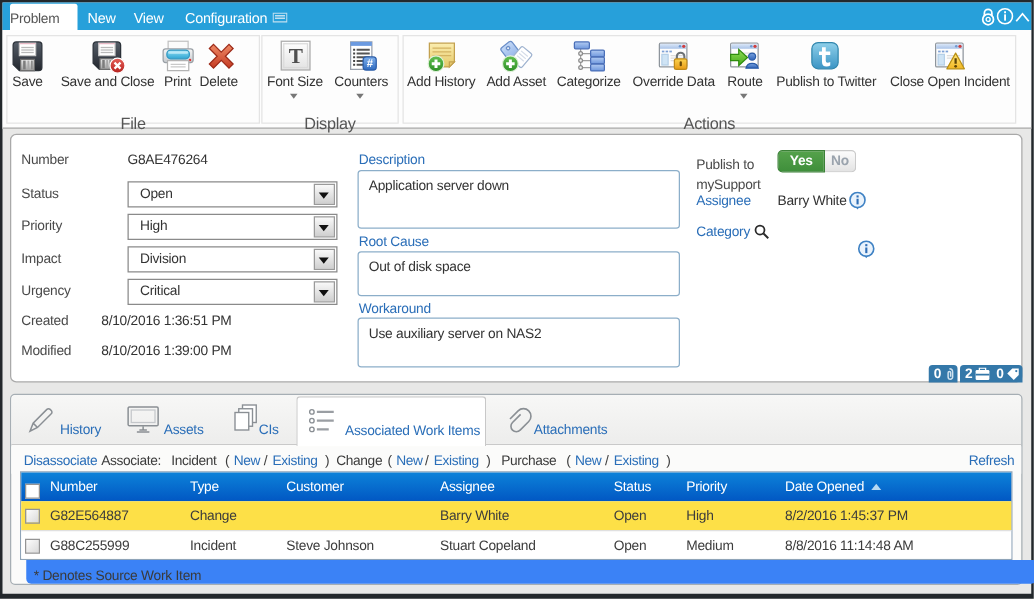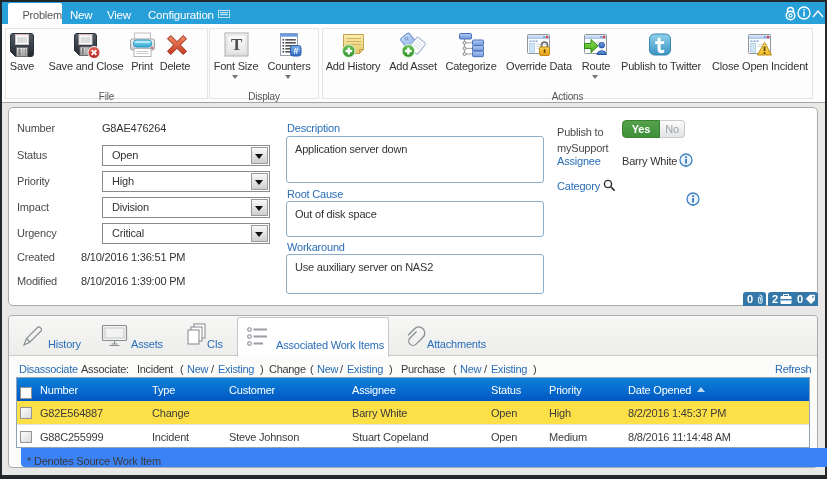--- a/index.html
+++ b/index.html
@@ -1,39 +1,39 @@
 <!DOCTYPE html>
 <html><head><meta charset="utf-8"><style>
 *{margin:0;padding:0;box-sizing:border-box}
 html,body{width:827px;height:479px;overflow:hidden}
 body{font-family:"Liberation Sans",sans-serif;font-size:11px;color:#333;letter-spacing:-0.2px}
 #page{position:absolute;left:0;top:0;width:827px;height:479px;background:#23282c}
 #inner{position:absolute;left:2px;top:2px;width:823px;height:473px;background:#e8e8e7}
 #topbar{position:absolute;left:0;top:0;width:823px;height:22px;background:#27a0da}
 .ttab{position:absolute;top:7px;color:#fff;font-size:11.5px}
 #probtab{position:absolute;left:6px;top:1px;width:54px;height:21px;background:#fff;border-radius:2px 2px 0 0}
-#probtab span{display:block;text-align:right;margin-top:6px;color:#555}
+#probtab span{display:block;text-align:left;margin-top:6px;color:#555}
 #ribbon{position:absolute;left:0;top:22px;width:823px;height:79px;background:#fdfdfd;border-bottom:1px solid #a5a5a5}
 .grp{position:absolute;top:4px;height:71px;border:1px solid #e4e4e4}
-.glabel{position:absolute;top:62px;width:100%;text-align:center;color:#555;font-size:10px}
+.glabel{position:absolute;top:62px;width:100%;text-align:center;color:#555;font-size:13px}
 .ric{position:absolute;top:8px}
 .rlab{position:absolute;top:36px;width:130px;text-align:center;color:#333;font-size:11px;line-height:12px}
 .darr{position:absolute;top:51px;width:0;height:0;border-left:3.5px solid transparent;border-right:3.5px solid transparent;border-top:4px solid #777}
 #panel1{position:absolute;left:6px;top:105px;width:810px;height:199px;background:#fff;border:1px solid #a9a9a9;border-radius:5px}
 .flab{position:absolute;left:8px;color:#4a4a4a}
 .blab{position:absolute;color:#2a6eb8}
 .fval{position:absolute;color:#333}
 .sel{position:absolute;left:93px;width:168px;height:21px;background:#fff;border:1px solid #8a8a8a}
 .sel span{position:absolute;left:9px;top:3px;color:#333}
 .sbtn{position:absolute;right:1px;top:1px;width:17px;height:17px;background:linear-gradient(#f9f9f9,#cfcfcf);border:1px solid #9a9a9a}
 .sbtn:after{content:"";position:absolute;left:3px;top:6px;border-left:4.5px solid transparent;border-right:4.5px solid transparent;border-top:5px solid #111}
 .ta{position:absolute;left:286px;width:258px;border:1px solid #8caec9;border-radius:3px;background:#fff;padding:6px 8px}
 #toggle{position:absolute;left:613px;top:12px;width:68px;height:18px}
 #tyes{position:absolute;left:0;top:0;width:38px;height:18px;background:linear-gradient(#55a24b,#3f8f3b);border:1px solid #3a8136;border-radius:4px 0 0 4px;color:#fff;font-weight:bold;text-align:center;line-height:17px}
-#tno{position:absolute;left:38px;top:0;width:25px;height:18px;background:linear-gradient(#fcfcfc,#e3e3e3);border:1px solid #cacaca;border-left:none;border-radius:0 4px 4px 0;color:#9aa3ad;font-weight:normal;text-align:center;line-height:17px}
+#tno{position:absolute;left:38px;top:0;width:25px;height:18px;background:linear-gradient(#fcfcfc,#e3e3e3);border:1px solid #cacaca;border-left:none;border-radius:0 4px 4px 0;color:#9aa3ad;font-weight:bold;text-align:center;line-height:17px}
 #badges{position:absolute;left:0;top:290px;width:827px;height:14px}
 .chip{position:absolute;top:0;height:14px;background:#3478a9;border-radius:3px 3px 0 0;color:#fff;font-weight:bold;font-size:11px}
 #panel2{position:absolute;left:6px;top:313px;width:810px;height:153px;background:#fbfbfa;border:1px solid #a6aeb4;border-radius:4px}
 #tabstrip{position:absolute;left:0;top:0;width:808px;height:40px;background:linear-gradient(#f7f7f6,#ededec);border-bottom:1px solid #c9c9c9;border-radius:4px 4px 0 0}
 #activetab{position:absolute;left:228px;top:1px;width:152px;height:40px;background:#fff;border:1px solid #c8c8c8;border-bottom:none;border-radius:3px 3px 0 0}
 .btlab{position:absolute;top:22px;color:#2a6eb8;font-size:11px;white-space:nowrap}
 .bticon{position:absolute;top:8px}
 #linkrow{position:absolute;left:0;top:41px;width:808px;height:22px;background:#fbfbfa}
 #linkrow span{position:absolute;top:6px;letter-spacing:-0.3px}
 .lnk{color:#2a6eb8}

